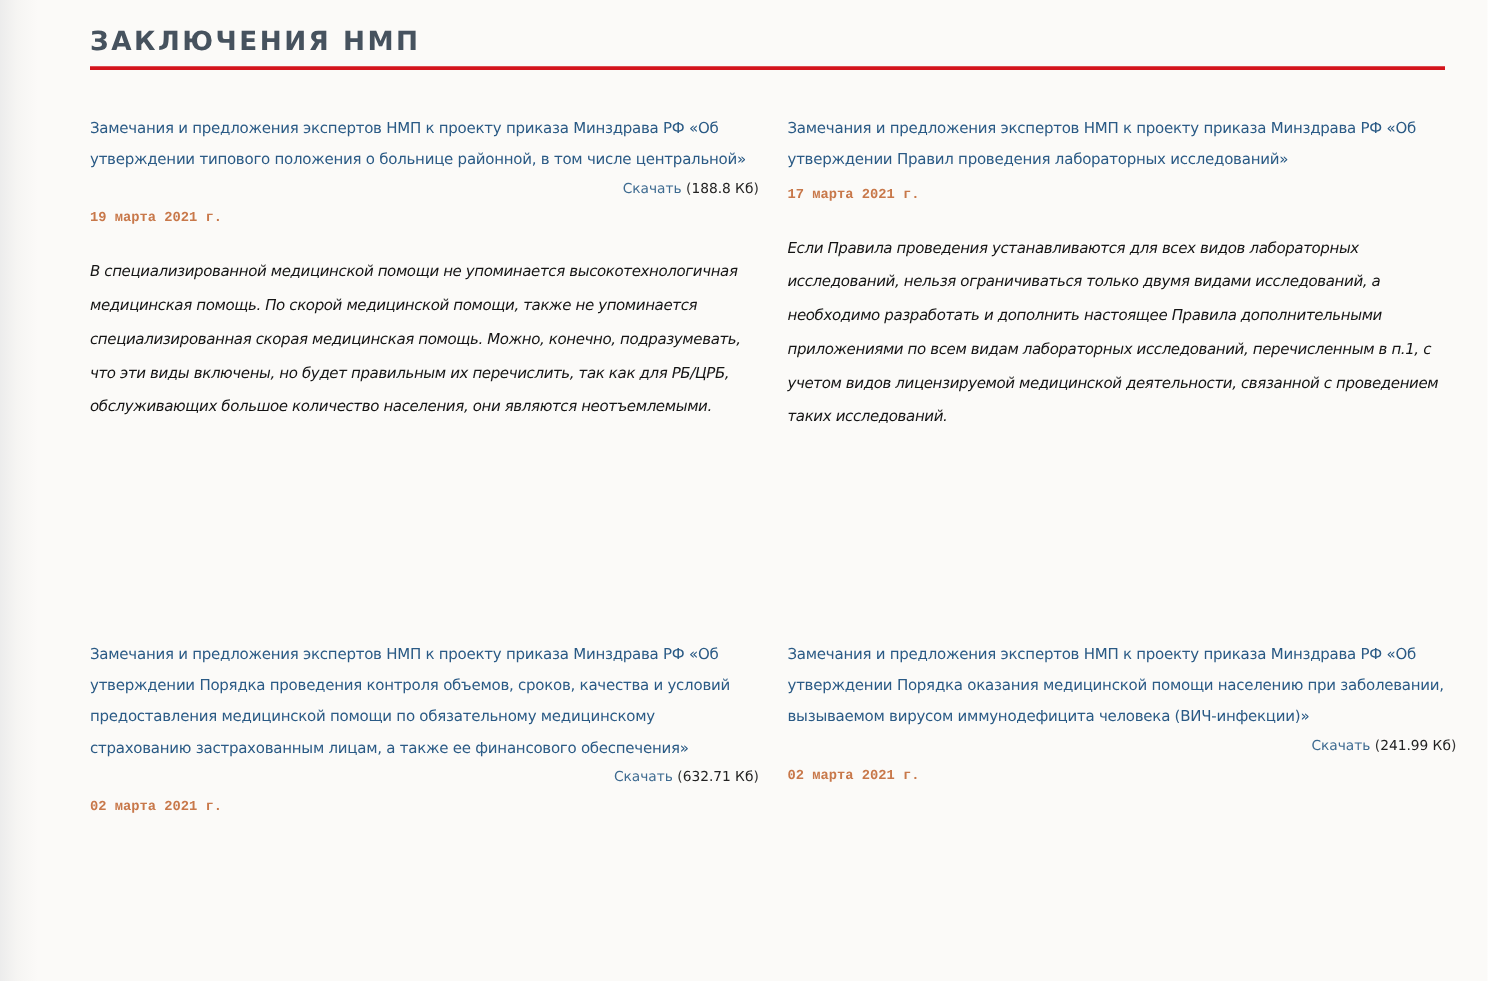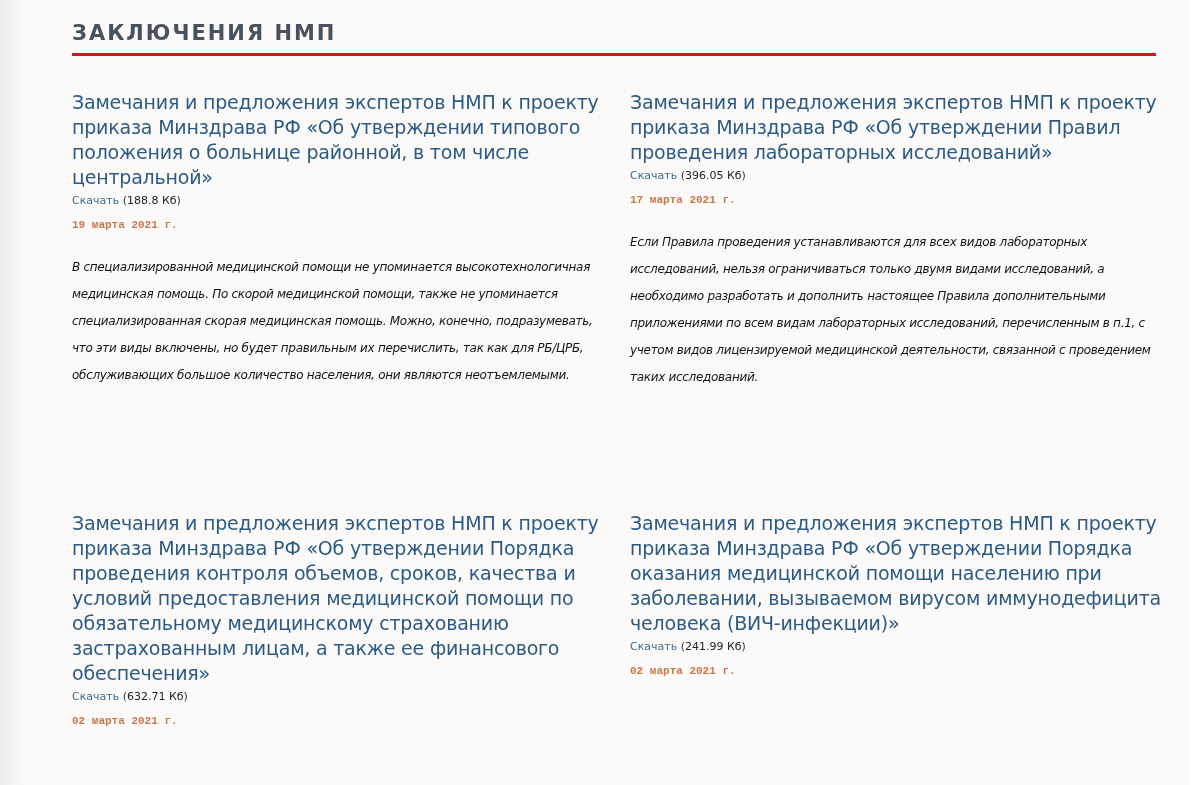--- a/index.html
+++ b/index.html
@@ -29,32 +29,33 @@
       letter-spacing: 2px;
       color: #46525e;
       line-height: 30px;
     }
     .card {
       position: absolute;
       width: 535px;
     }
     .card-title {
       font-family: "DejaVu Sans", sans-serif;
-      font-size: 19px;
+      font-size: 12px;
       line-height: 25px;
       color: #2a5a85;
       display: block;
       text-decoration: none;
       letter-spacing: -0.2px;
     }
     .card-dl {
       font-size: 11px;
       line-height: 16px;
       margin-top: 3px;
       color: #333;
+      text-align: right;
     }
     .card-dl a { color: #3d6a90; text-decoration: none; }
     .card-dl .paren { color: #333; }
     .card-dl .size { color: #222; }
     .card-date {
       font-size: 11px;
       font-weight: bold;
       color: #c8784a;
       line-height: 16px;
       margin-top: 8px;
@@ -84,24 +85,20 @@
     <div class="card-dl">
       <a>Скачать</a>
       <span class="paren"> (</span><span class="size">188.8 Кб</span><span class="paren">)</span>
     </div>
     <div class="card-date">19 марта 2021 г.</div>
     <p class="card-quote">В специализированной медицинской помощи не упоминается высокотехнологичная медицинская помощь. По скорой медицинской помощи, также не упоминается специализированная скорая медицинская помощь. Можно, конечно, подразумевать, что эти виды включены, но будет правильным их перечислить, так как для РБ/ЦРБ, обслуживающих большое количество населения, они являются неотъемлемыми.</p>
   </div>
 
   <div class="card" style="left:630px; top:90px;">
     <a class="card-title">Замечания и предложения экспертов НМП к проекту приказа Минздрава РФ «Об утверждении Правил проведения лабораторных исследований»</a>
-    <div class="card-dl">
-      <a>Скачать</a>
-      <span class="paren"> (</span><span class="size">396.05 Кб</span><span class="paren">)</span>
-    </div>
     <div class="card-date">17 марта 2021 г.</div>
     <p class="card-quote">Если Правила проведения устанавливаются для всех видов лабораторных исследований, нельзя ограничиваться только двумя видами исследований, а необходимо разработать и дополнить настоящее Правила дополнительными приложениями по всем видам лабораторных исследований, перечисленным в п.1, с учетом видов лицензируемой медицинской деятельности, связанной с проведением таких исследований.</p>
   </div>
 
   <div class="card" style="left:72px; top:511px;">
     <a class="card-title">Замечания и предложения экспертов НМП к проекту приказа Минздрава РФ «Об утверждении Порядка проведения контроля объемов, сроков, качества и условий предоставления медицинской помощи по обязательному медицинскому страхованию застрахованным лицам, а также ее финансового обеспечения»</a>
     <div class="card-dl">
       <a>Скачать</a>
       <span class="paren"> (</span><span class="size">632.71 Кб</span><span class="paren">)</span>
     </div>

